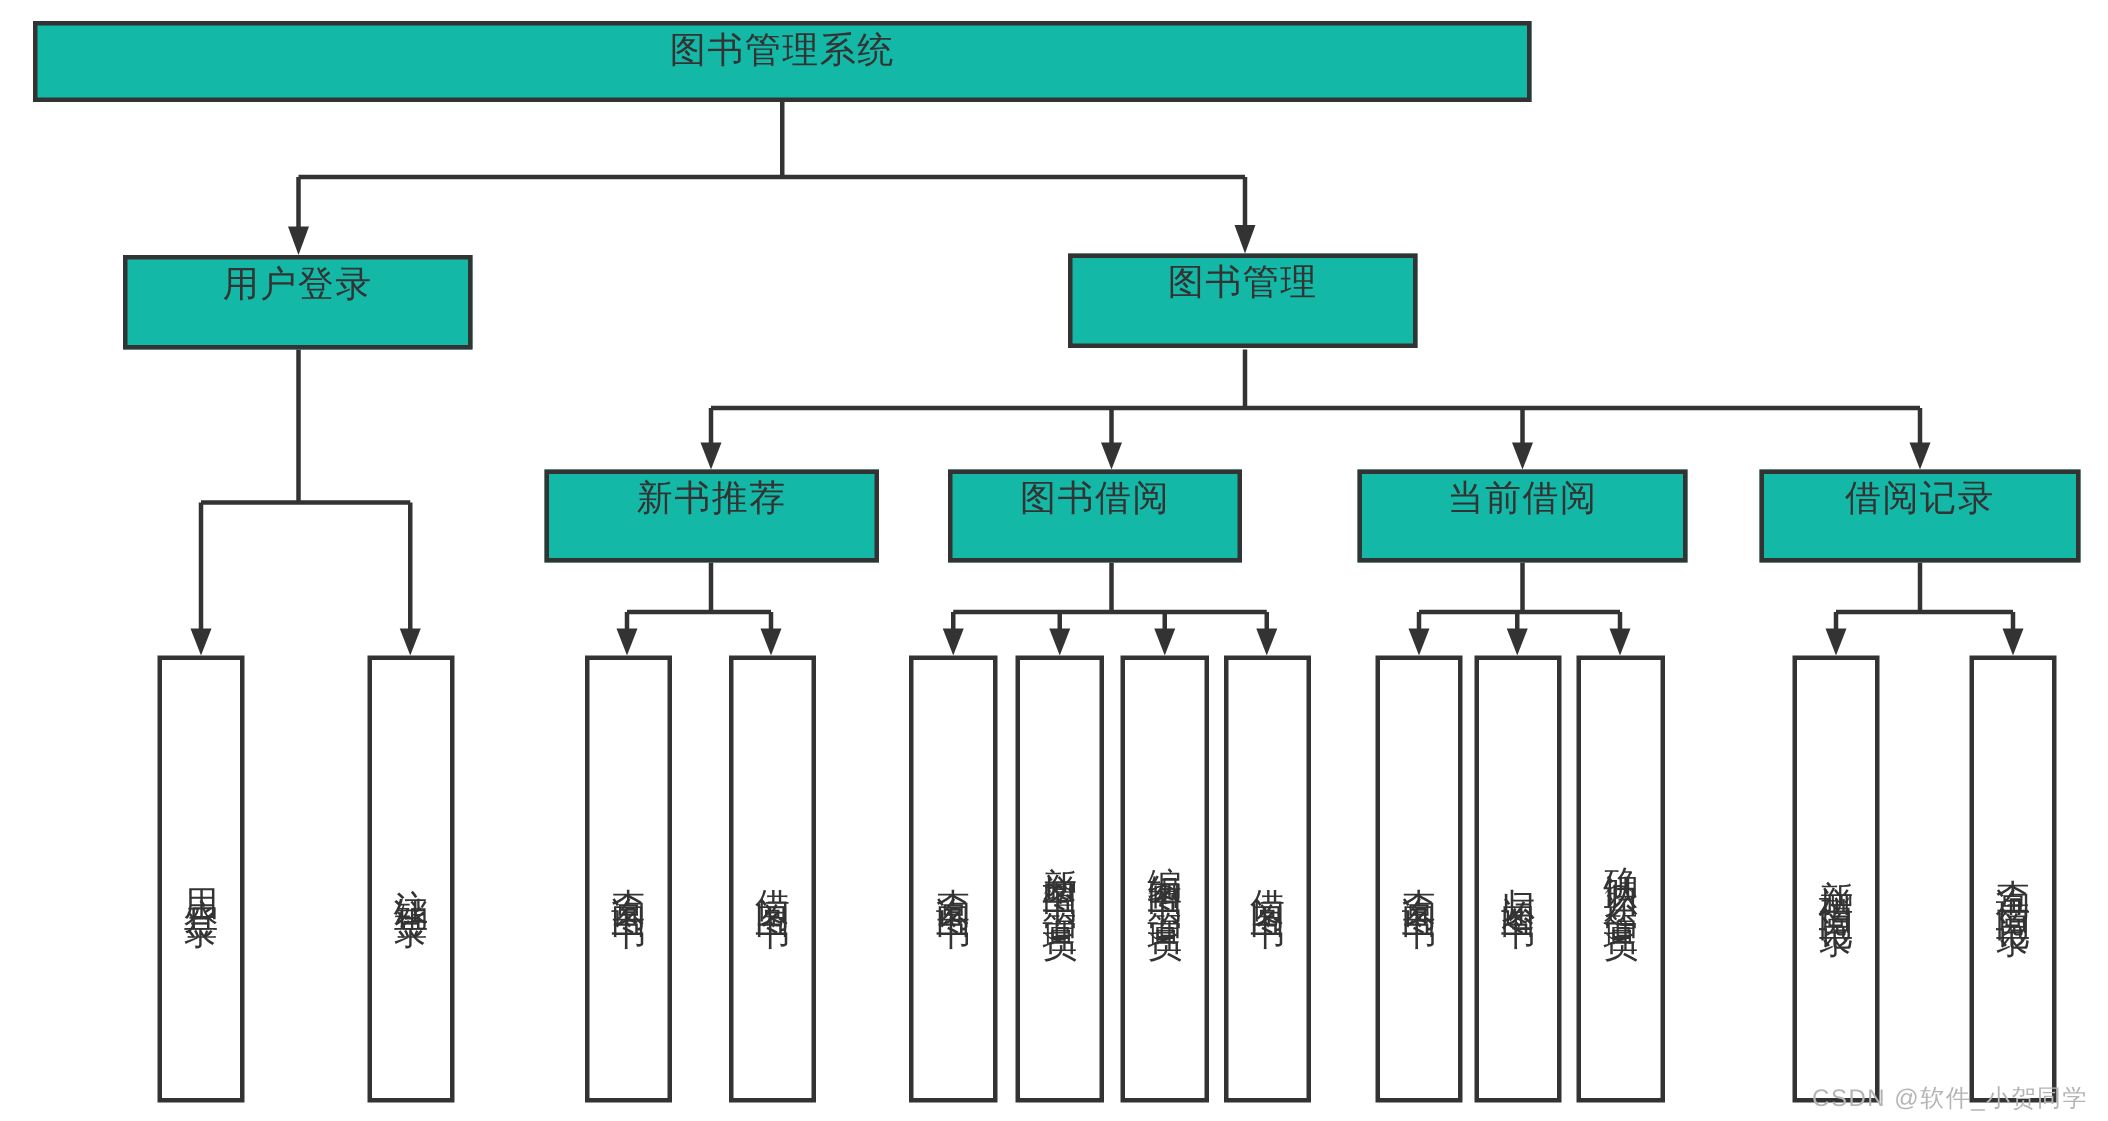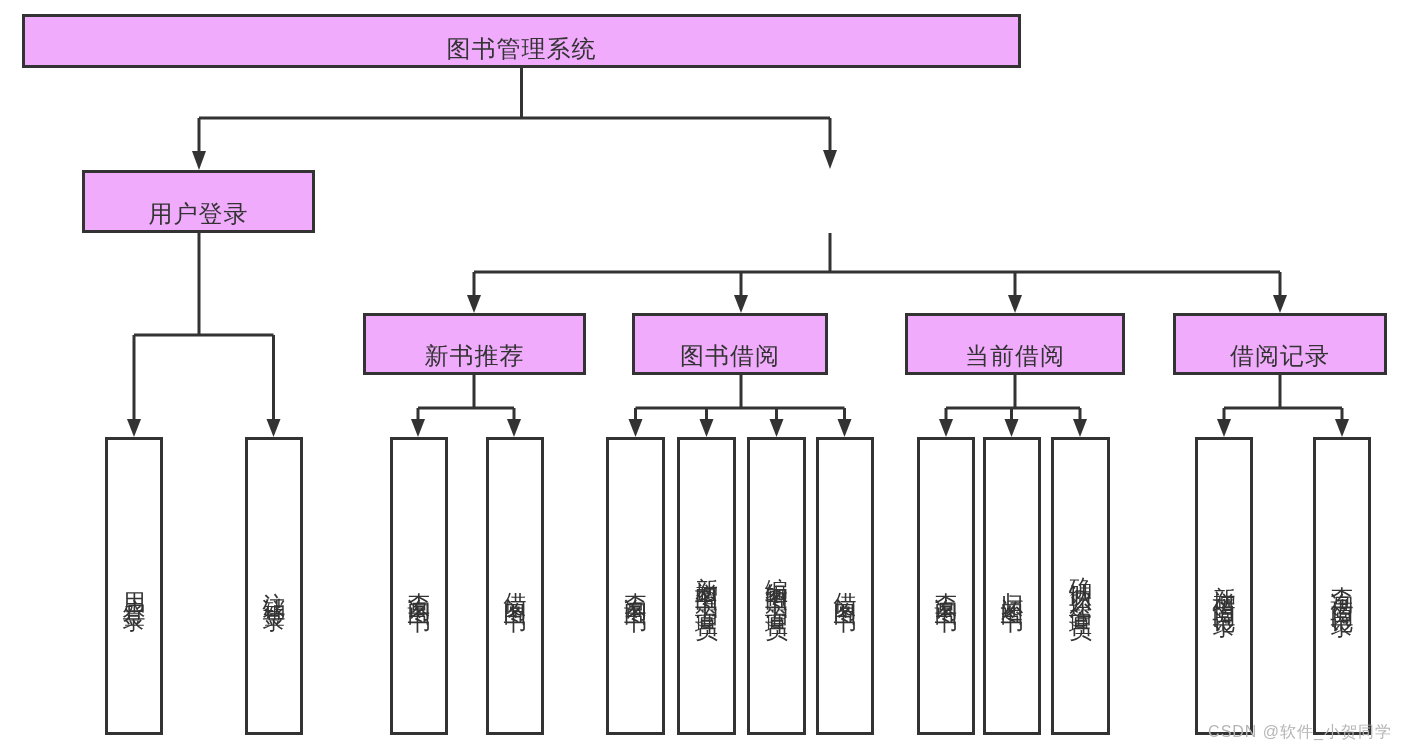--- a/index.html
+++ b/index.html
@@ -17,22 +17,22 @@
     color:var(--text);
     overflow:hidden;
   }
   svg.wires{position:absolute;left:0;top:0;width:1405px;height:747px;}
   svg.wires .wire{stroke:var(--line);stroke-width:3;fill:none;}
   svg.wires .head{fill:var(--line);stroke:none;}
   .node{
     position:absolute;
     box-sizing:border-box;
     border:3px solid var(--line);
-    background:#f0abfc;
-    display:flex;align-items:flex-end;justify-content:center;
+    background:#14b8a6;
+    display:flex;align-items:flex-start;justify-content:center;
     font-size:24px;
     letter-spacing:1px;
     white-space:nowrap;
     font-family:Liberation Mono, monospace;
   }
   .root{left:22px;top:14px;width:999px;height:54px;}
   .lvl1{top:170px;width:233px;height:63px;}
   .lvl2{top:313px;height:62px;}
   .leaf{
     position:absolute;
@@ -139,20 +139,23 @@
     </g>
   </svg>
 
   <div class="node root">
     <span>图书管理系统</span>
   </div>
 
   <div class="node lvl1" style="left:82px;">
     <span>用户登录</span>
   </div>
+  <div class="node lvl1" style="left:712px;top:169px;">
+    <span>图书管理</span>
+  </div>
 
   <div class="node lvl2" style="left:363px;width:223px;">
     <span>新书推荐</span>
   </div>
   <div class="node lvl2" style="left:632px;width:196px;">
     <span>图书借阅</span>
   </div>
   <div class="node lvl2" style="left:1173px;width:214px;">
     <span>借阅记录</span>
   </div>

